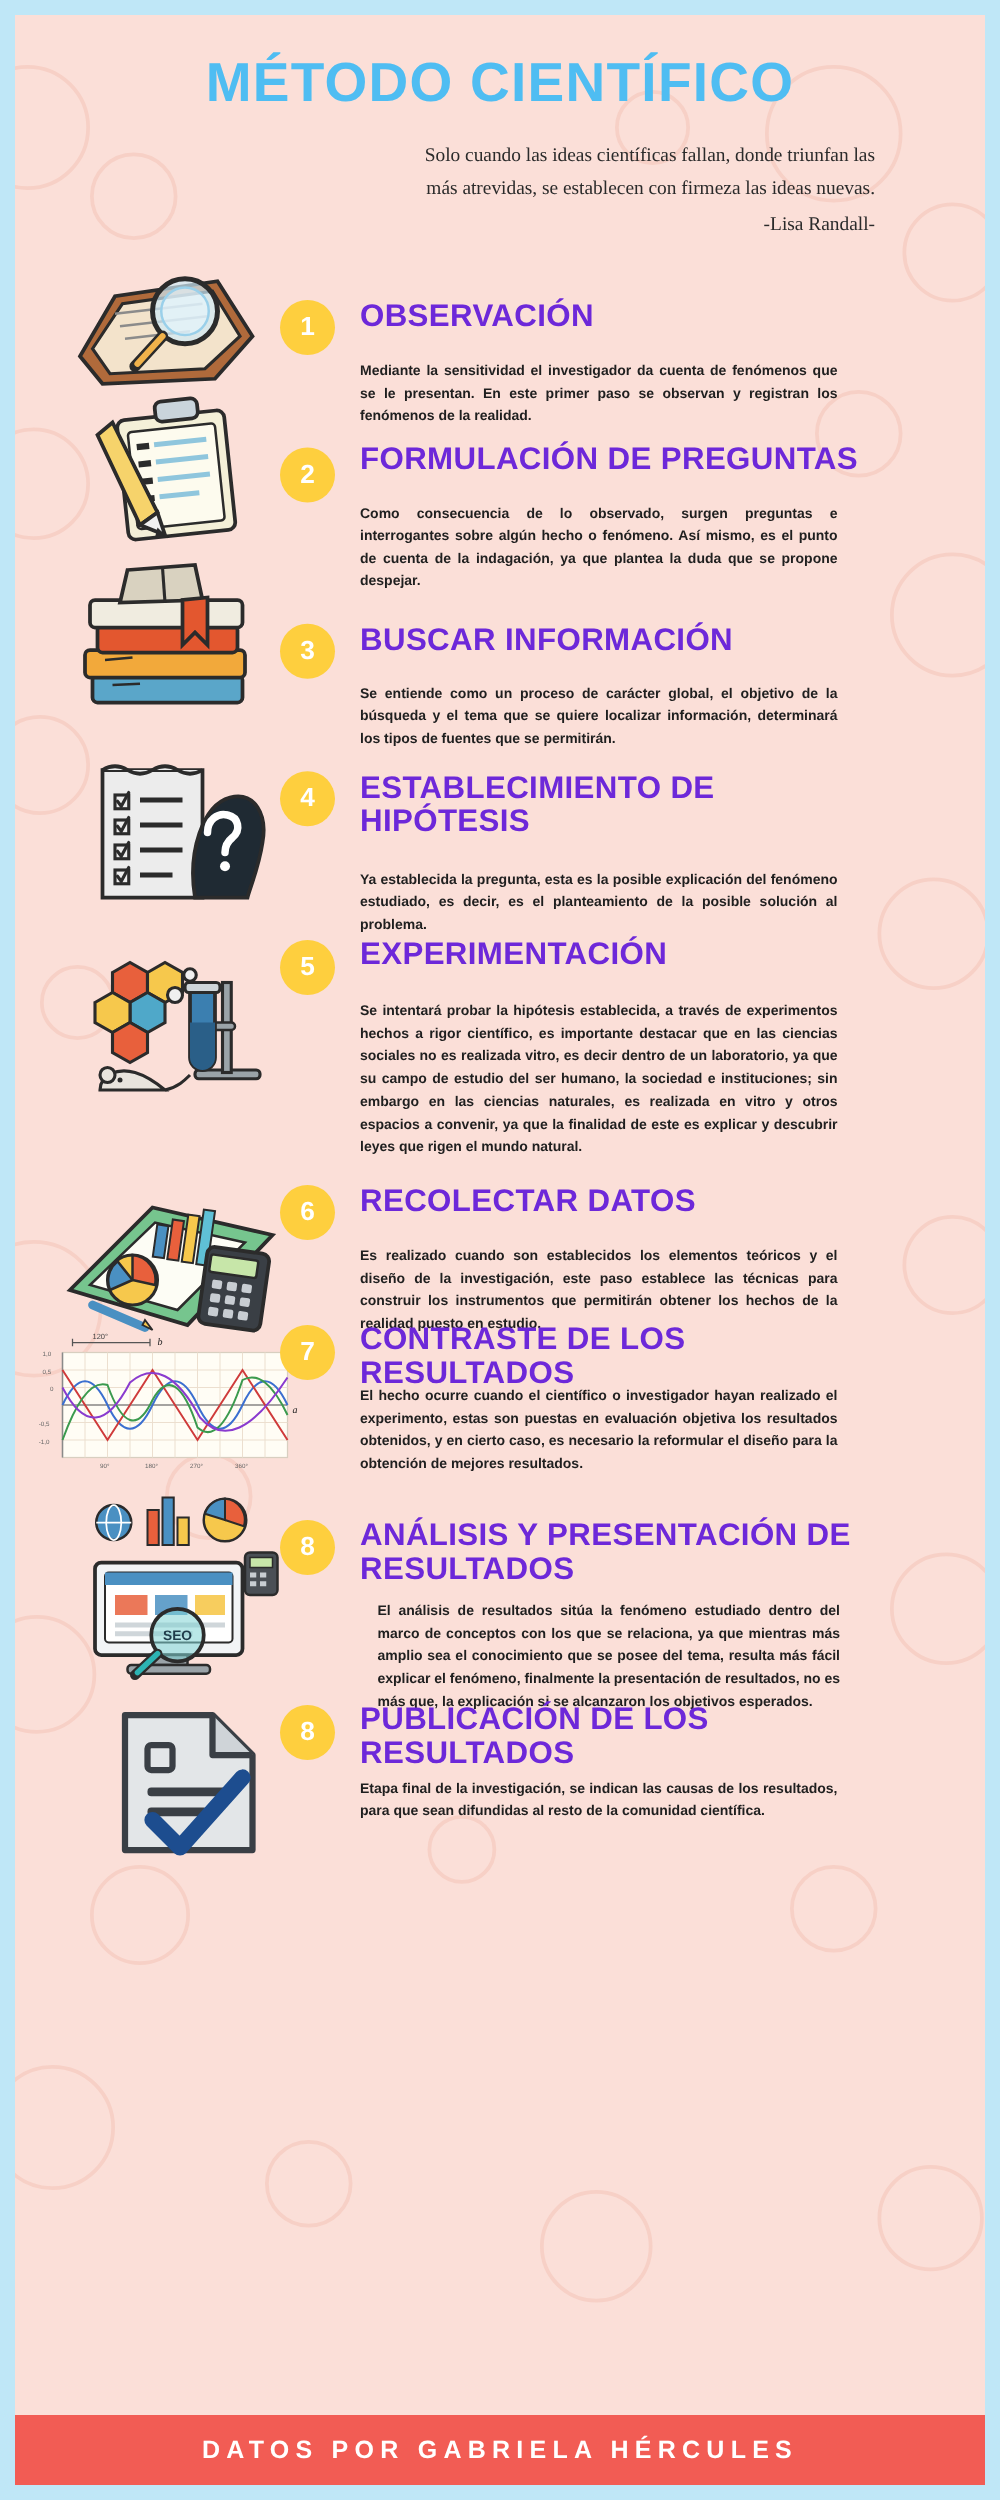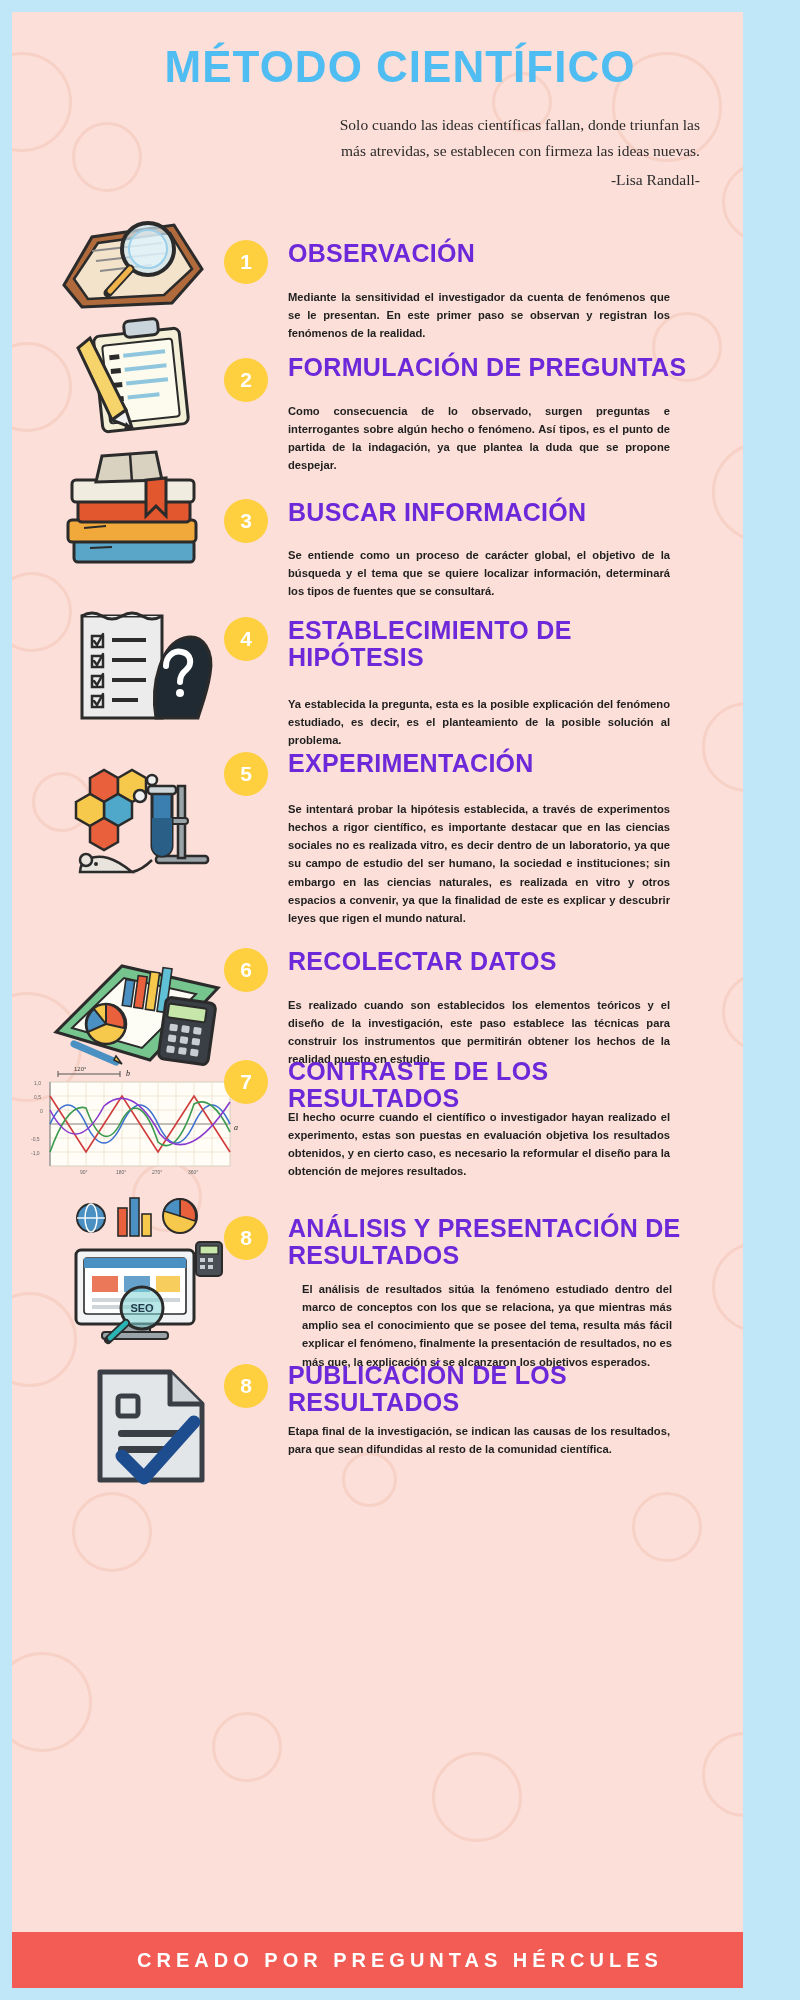--- a/index.html
+++ b/index.html
@@ -10,21 +10,21 @@
   body {
     width: 800px;
     height: 2000px;
     background: #bfe7f7;
     font-family: "Liberation Sans", sans-serif;
     overflow: hidden;
   }
 
   .poster {
     position: relative;
-    width: 743px;
+    width: 800px;
     height: 2000px;
     background: #bfe7f7;
     box-sizing: border-box;
     overflow: hidden;
   }
 
   
   .panel {
     position: absolute;
     left: 12px;
@@ -206,38 +206,38 @@
             <rect x="72" y="82" width="32" height="4" fill="#8fc6dd"></rect>
           </g>
           <rect x="70" y="8" width="34" height="16" rx="5" fill="#c9d4db" stroke="#2b2b2b" stroke-width="3" transform="rotate(-6 87 16)"></rect>
           <path d="M24 36 L36 26 L72 98 L58 108 Z" fill="#f6d36b" stroke="#2b2b2b" stroke-width="3"></path>
           <path d="M58 108 L72 98 L78 116 Z" fill="#f0f0f0" stroke="#2b2b2b" stroke-width="3"></path>
           <path d="M72 110 L78 116 L70 118 Z" fill="#2b2b2b"></path>
         </svg>
       </div>
       <div class="step-badge" style="left:212px; top:346px;">2</div>
       <div class="step-title" style="left:276px; top:342px; width:400px;">FORMULACIÓN DE PREGUNTAS</div>
-      <div class="step-body" style="left:276px; top:390px; width:382px;">Como consecuencia de lo observado, surgen preguntas e interrogantes sobre algún hecho o fenómeno. Así tipos, es el punto de partida de la indagación, ya que plantea la duda que se propone despejar.</div>
+      <div class="step-body" style="left:276px; top:390px; width:382px;">Como consecuencia de lo observado, surgen preguntas e interrogantes sobre algún hecho o fenómeno. Así mismo, es el punto de cuenta de la indagación, ya que plantea la duda que se propone despejar.</div>
 
       <div class="illus" style="left:38px; top:432px; width:165px; height:128px;">
         <svg width="165" height="128" viewBox="0 0 165 128">
           <rect x="24" y="96" width="120" height="22" rx="4" fill="#5aa6c9" stroke="#2b2b2b" stroke-width="3"></rect>
           <rect x="18" y="76" width="128" height="22" rx="4" fill="#f2a93b" stroke="#2b2b2b" stroke-width="3"></rect>
           <rect x="28" y="56" width="112" height="22" rx="4" fill="#e3572f" stroke="#2b2b2b" stroke-width="3"></rect>
           <rect x="22" y="36" width="122" height="22" rx="4" fill="#f0ece0" stroke="#2b2b2b" stroke-width="3"></rect>
           <path d="M52 12 L106 8 L112 36 L46 38 Z" fill="#d9d2c0" stroke="#2b2b2b" stroke-width="3"></path>
           <path d="M80 10 L82 38" stroke="#2b2b2b" stroke-width="2.5"></path>
           <path d="M96 36 L96 72 L106 62 L116 72 L116 34 Z" fill="#e3572f" stroke="#2b2b2b" stroke-width="3"></path>
           <path d="M34 84 L56 82" stroke="#2b2b2b" stroke-width="2"></path>
           <path d="M40 104 L62 103" stroke="#2b2b2b" stroke-width="2"></path>
         </svg>
       </div>
       <div class="step-badge" style="left:212px; top:487px;">3</div>
       <div class="step-title" style="left:276px; top:487px; width:470px;">BUSCAR INFORMACIÓN</div>
-      <div class="step-body" style="left:276px; top:534px; width:382px;">Se entiende como un proceso de carácter global, el objetivo de la búsqueda y el tema que se quiere localizar información, determinará los tipos de fuentes que se consultará.</div>
+      <div class="step-body" style="left:276px; top:534px; width:382px;">Se entiende como un proceso de carácter global, el objetivo de la búsqueda y el tema que se quiere localizar información, determinará los tipos de fuentes que se permitirán.</div>
 
       <div class="illus" style="left:46px; top:588px; width:160px; height:132px;">
         <svg width="160" height="132" viewBox="0 0 160 132">
           <path d="M24 16 L104 16 L104 118 L24 118 Z" fill="#ececec" stroke="#2b2b2b" stroke-width="3"></path>
           <path d="M24 16 Q34 10 44 16 Q54 22 64 16 Q74 10 84 16 Q94 22 104 16" fill="#ececec" stroke="#2b2b2b" stroke-width="3"></path>
           <g stroke="#2b2b2b" stroke-width="2.5" fill="none">
             <rect x="34" y="36" width="11" height="11"></rect>
             <rect x="34" y="56" width="11" height="11"></rect>
             <rect x="34" y="76" width="11" height="11"></rect>
             <rect x="34" y="96" width="11" height="11"></rect>
@@ -425,14 +425,14 @@
           <path d="M52 96 L74 118 L124 62" fill="none" stroke="#1d4d8f" stroke-width="13" stroke-linecap="round" stroke-linejoin="round"></path>
         </svg>
       </div>
       <div class="step-badge" style="left:212px; top:1352px;">8</div>
       <div class="step-title" style="left:276px; top:1350px; width:430px;">PUBLICACIÓN DE LOS RESULTADOS</div>
       <div class="step-body" style="left:276px; top:1410px; width:382px;">Etapa final de la investigación, se indican las causas de los resultados, para que sean difundidas al resto de la comunidad científica.</div>
 
     </div>
   </div>
 
-  <div class="footer">CREADO POR PREGUNTAS HÉRCULES</div>
+  <div class="footer">DATOS POR GABRIELA HÉRCULES</div>
 </div>
 
 </body></html>

